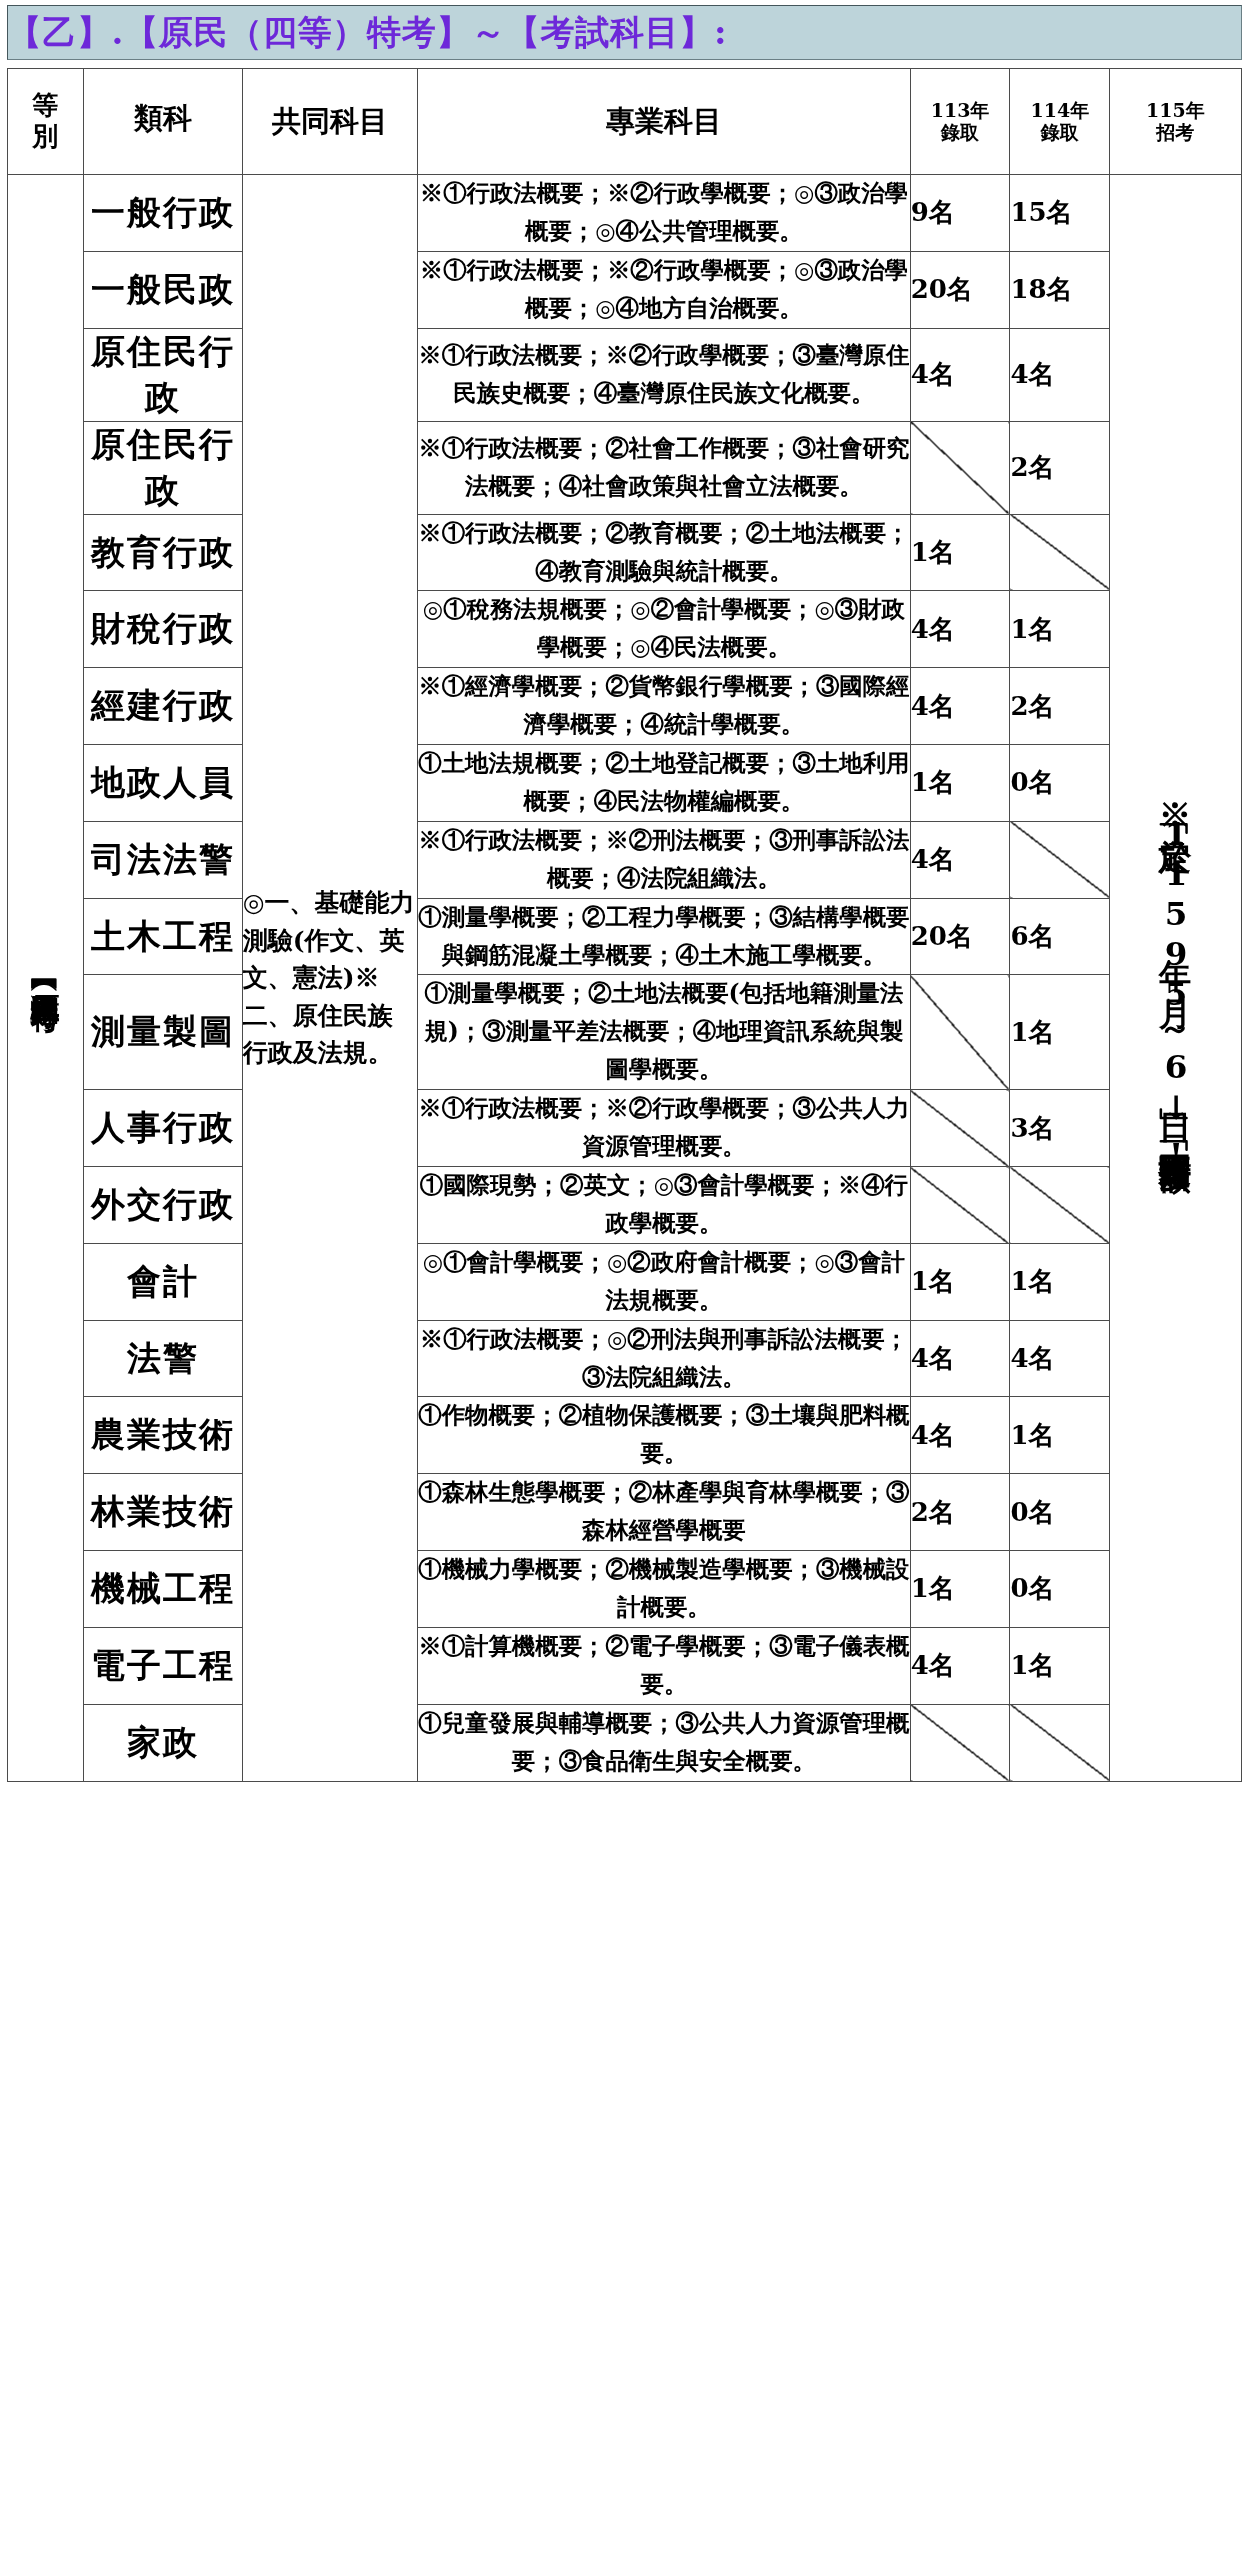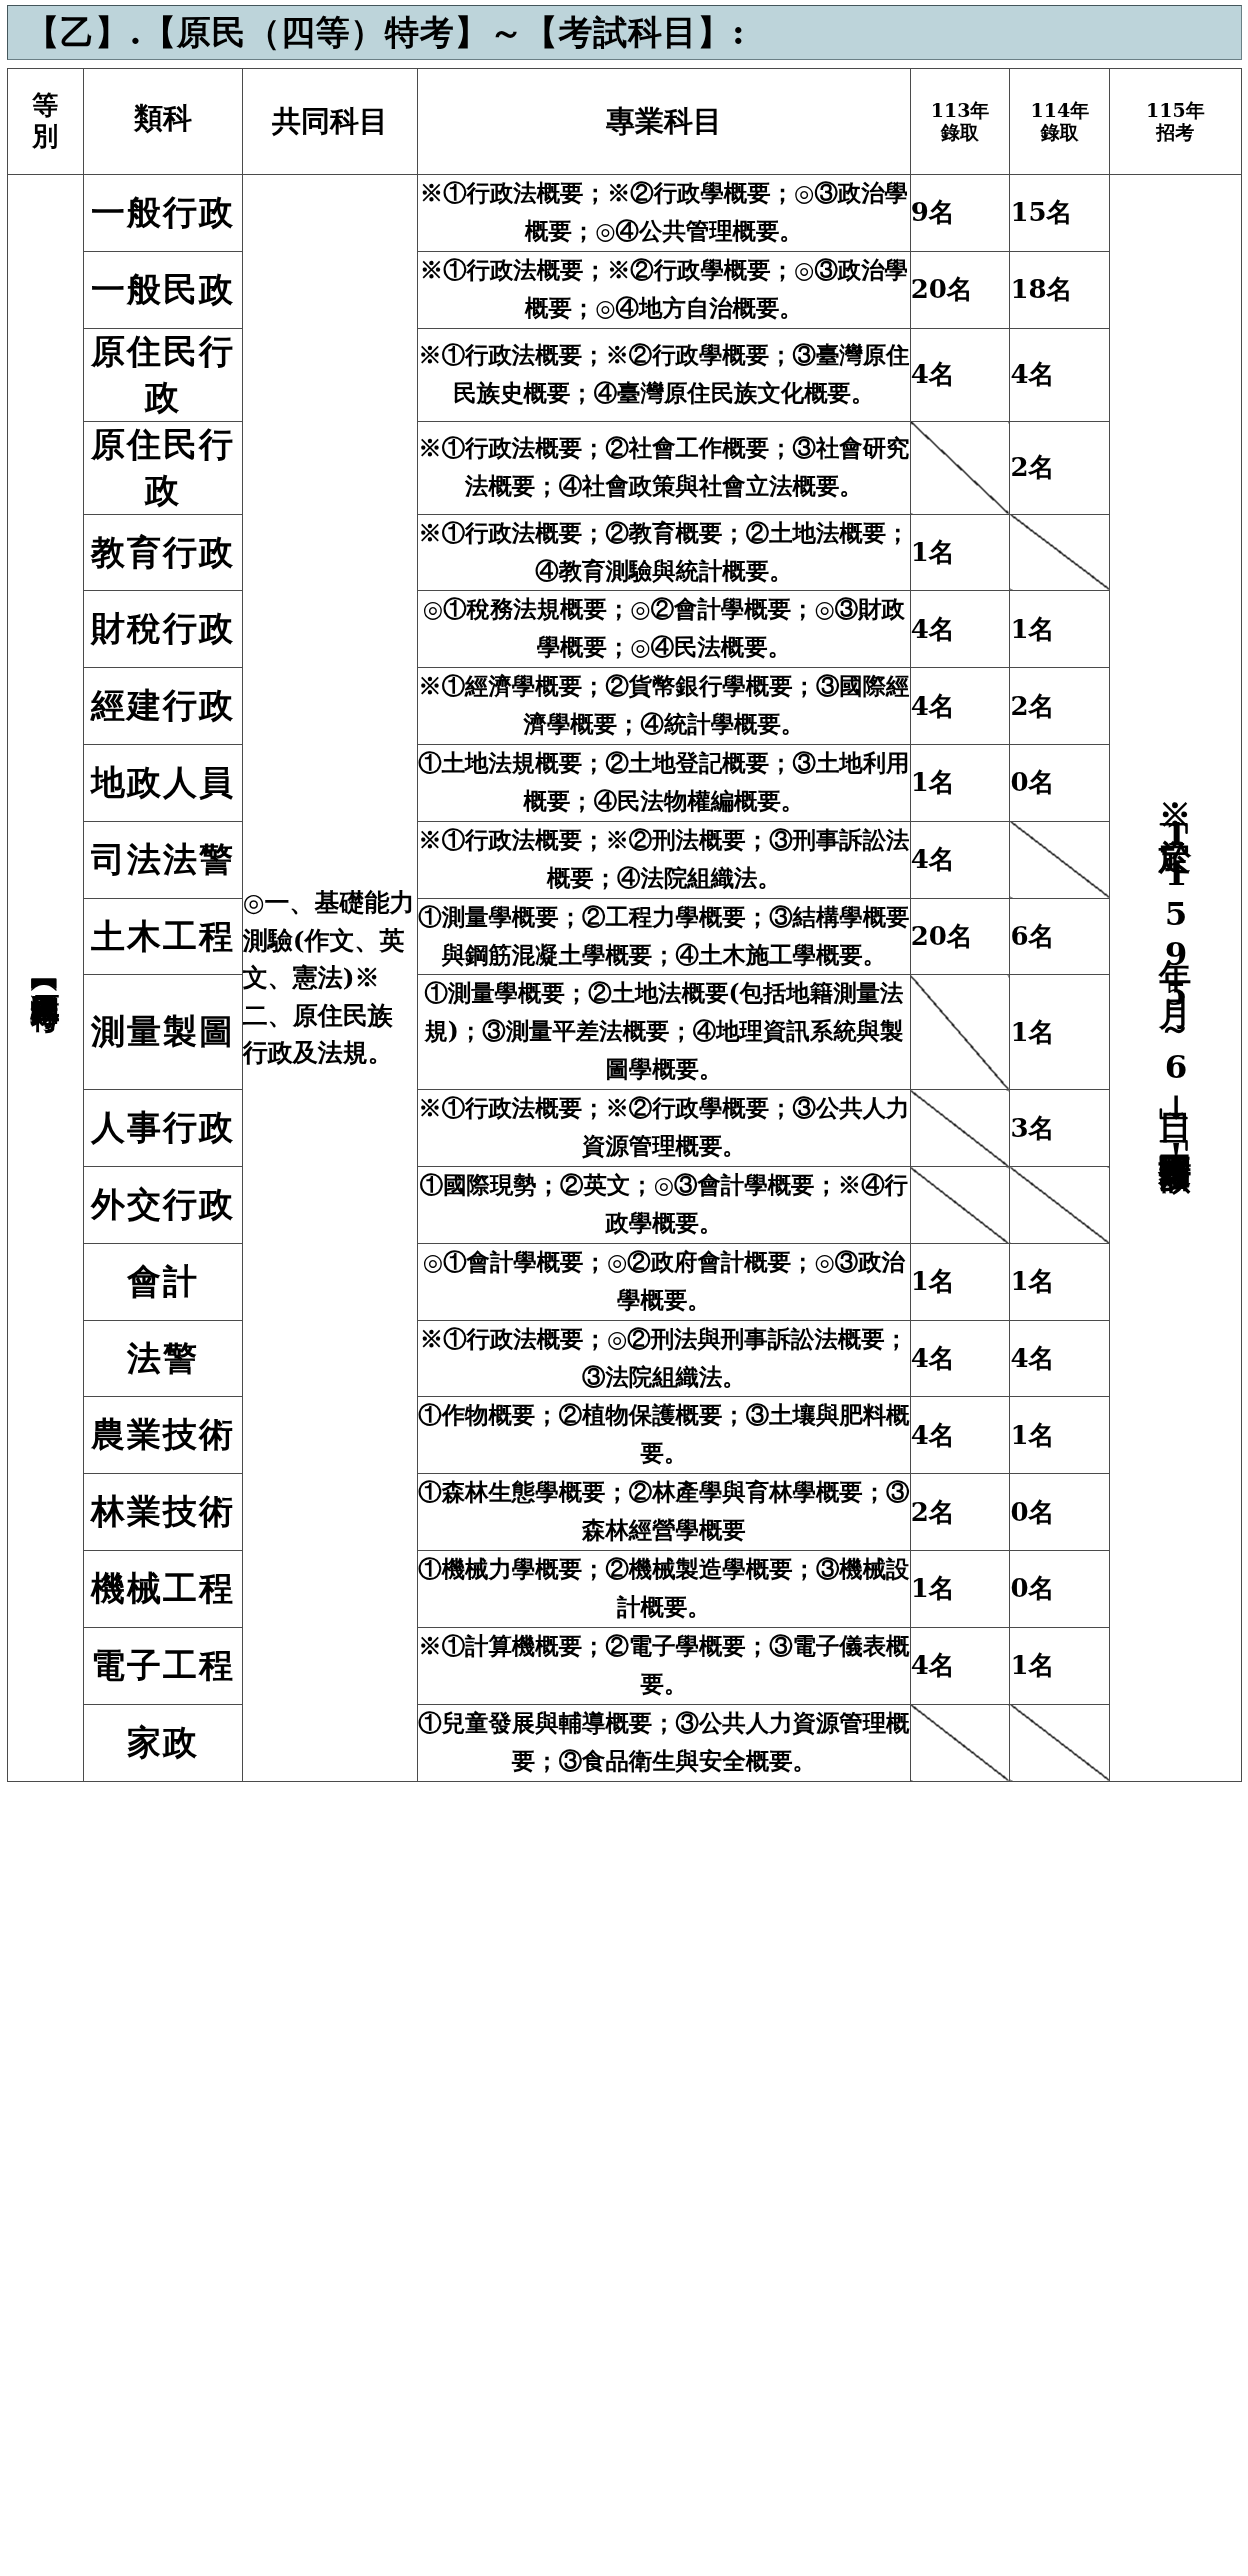--- a/index.html
+++ b/index.html
@@ -21,22 +21,21 @@
     height:55px;
     display:flex;
     align-items:center;
     box-sizing:border-box;
   }
   .title-text{
     font-family:"DejaVu Serif","Liberation Serif",serif;
     font-weight:700;
     font-size:34px;
     letter-spacing:0.7px;
-    color:#000000;
-    padding-left:18px;
+    color:#6d28d9;
     white-space:nowrap;
   }
 
   
   table.main{
     border-collapse:collapse;
     margin:0 6.5px;
     width:1235px;
     table-layout:fixed;
   }
@@ -257,21 +256,21 @@
           <td class="num">3名</td>
         </tr>
         <tr>
           <td class="cat">外交行政</td>
           <td class="subj">①國際現勢；②英文；◎③會計學概要；※④行政學概要。</td>
           <td class="num empty"></td>
           <td class="num empty"></td>
         </tr>
         <tr>
           <td class="cat">會計</td>
-          <td class="subj">◎①會計學概要；◎②政府會計概要；◎③政治學概要。</td>
+          <td class="subj">◎①會計學概要；◎②政府會計概要；◎③會計法規概要。</td>
           <td class="num">1名</td>
           <td class="num">1名</td>
         </tr>
         <tr>
           <td class="cat">法警</td>
           <td class="subj">※①行政法概要；◎②刑法與刑事訴訟法概要；③法院組織法。</td>
           <td class="num">4名</td>
           <td class="num">4名</td>
         </tr>
         <tr>

